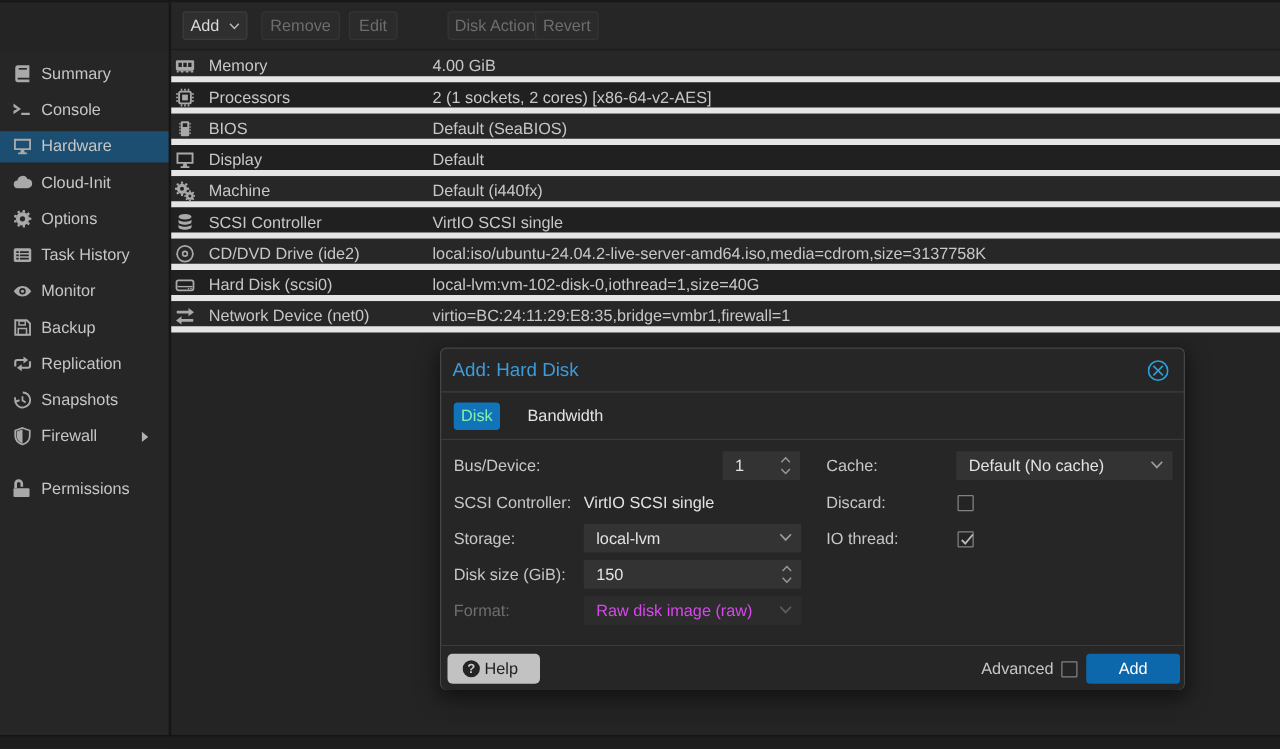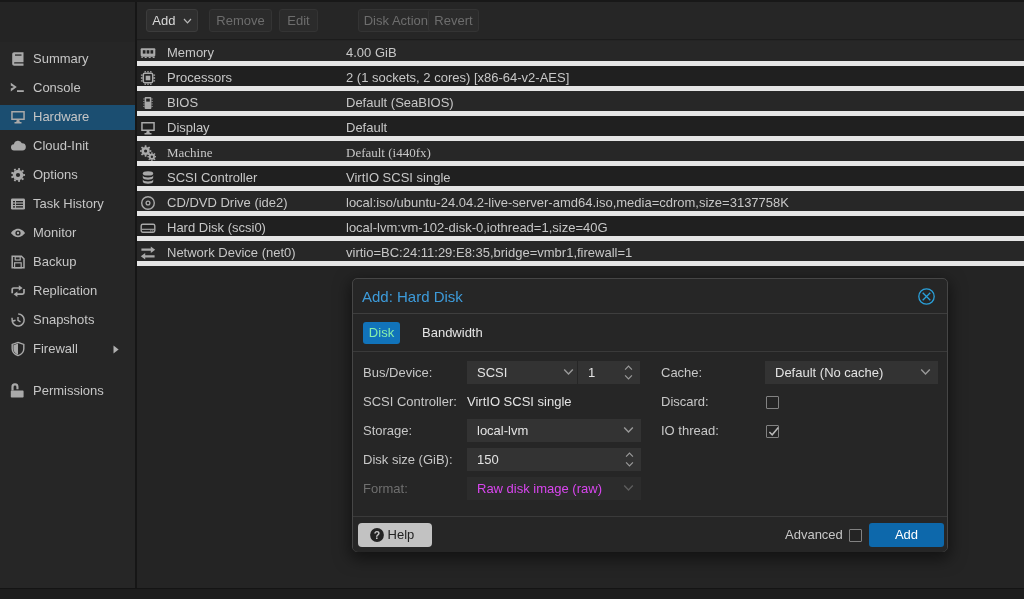--- a/index.html
+++ b/index.html
@@ -179,26 +179,20 @@
   <div id="mfooter">
     <div id="helpbtn"><svg style="vertical-align:-3px;margin-left:12px;" width="14" height="14" viewBox="0 0 14 14">
           <circle cx="7" cy="7" r="6.9" fill="#232323"></circle>
           <text x="7" y="10.6" font-size="10.5" font-weight="bold" fill="#c9c9c9" text-anchor="middle" font-family="Liberation Sans">?</text>
         </svg> Help</div>
     <span class="flabel" style="left:432px; top:6px;">Advanced</span>
     <div class="cbox" style="left:496px; top:12px;"></div>
     <div id="addbtn">Add</div>
   </div>
 <div class="flabel" style="left: 10px; top: 82px;">Bus/Device:</div>
-    <div class="ffield" style="left: 114px; top: 82px; width: 110px;">
-      <span class="ftext">SCSI</span>
-      <svg class="fchev" style="right:3px;" viewBox="0 0 11 8">
-        <path d="M1.2 1.4 L5.5 5.9 L9.8 1.4" stroke="#9a9a9a" stroke-width="1.4" fill="none"></path>
-      </svg>
-    </div>
     <div class="ffield" style="left: 225px; top: 82px; width: 62px;">
       <span class="ftext">1</span>
       <svg class="spinner" viewBox="0 0 10 17">
         <path d="M1.2 5.4 L5 1.5 L8.8 5.4 M1.2 11.6 L5 15.5 L8.8 11.6" stroke="#9a9a9a" stroke-width="1.3" fill="none"></path>
       </svg>
     </div>
     <div class="flabel" style="left: 10px; top: 111px;">SCSI Controller:</div>
     <div class="flabel" style="left: 114px; top: 111px; color: rgb(227, 227, 227);">VirtIO SCSI single</div>
     <div class="flabel" style="left: 10px; top: 140px;">Storage:</div>
     <div class="ffield" style="left: 114px; top: 140px; width: 174px;">
@@ -266,21 +260,21 @@
     <span class="gname">BIOS</span>
     <span class="gval">Default (SeaBIOS)</span>
   </div>
 <div class="grow even" style="top: 116px;">
     <svg class="gicon" width="16" height="16" viewBox="0 0 16 16">
       <path d="M1.2 2 h13.6 v9 H9.3 l.5 2 h1.7 v1.4 H4.5 v-1.4 h1.7 l.5-2 H1.2 Z M2.7 3.5 v6 h10.6 v-6 Z" fill="#a9a9a9"></path>
     </svg>
     <span class="gname">Display</span>
     <span class="gval">Default</span>
   </div>
-<div class="grow odd" style="top: 141px; font-family: Liberation Serif, serif;">
+<div class="grow odd" style="top: 141px;">
     <svg class="gicon" width="16" height="16" viewBox="0 0 16 16">
       <circle cx="5.6" cy="6" r="4.1" fill="#a9a9a9"></circle>
       <path d="M9.58 5.01 L11.35 5.23 L11.35 6.77 L9.58 6.99 Z M9.11 8.11 L10.21 9.52 L9.12 10.61 L7.71 9.51 Z M6.59 9.98 L6.37 11.75 L4.83 11.75 L4.61 9.98 Z M3.49 9.51 L2.08 10.61 L0.99 9.52 L2.09 8.11 Z M1.62 6.99 L-0.15 6.77 L-0.15 5.23 L1.62 5.01 Z M2.09 3.89 L0.99 2.48 L2.08 1.39 L3.49 2.49 Z M4.61 2.02 L4.83 0.25 L6.37 0.25 L6.59 2.02 Z M7.71 2.49 L9.12 1.39 L10.21 2.48 L9.11 3.89 Z " fill="#a9a9a9"></path>
       <circle cx="5.6" cy="6" r="1.6" fill="#262626"></circle>
       <circle cx="11.9" cy="11.7" r="3.1" fill="#a9a9a9"></circle>
       <path d="M14.91 10.95 L16.36 11.10 L16.36 12.30 L14.91 12.45 Z M14.56 13.30 L15.48 14.43 L14.63 15.28 L13.50 14.36 Z M12.65 14.71 L12.50 16.16 L11.30 16.16 L11.15 14.71 Z M10.30 14.36 L9.17 15.28 L8.32 14.43 L9.24 13.30 Z M8.89 12.45 L7.44 12.30 L7.44 11.10 L8.89 10.95 Z M9.24 10.10 L8.32 8.97 L9.17 8.12 L10.30 9.04 Z M11.15 8.69 L11.30 7.24 L12.50 7.24 L12.65 8.69 Z M13.50 9.04 L14.63 8.12 L15.48 8.97 L14.56 10.10 Z " fill="#a9a9a9"></path>
       <circle cx="11.9" cy="11.7" r="1.2" fill="#262626"></circle>
     </svg>
     <span class="gname">Machine</span>
     <span class="gval">Default (i440fx)</span>

